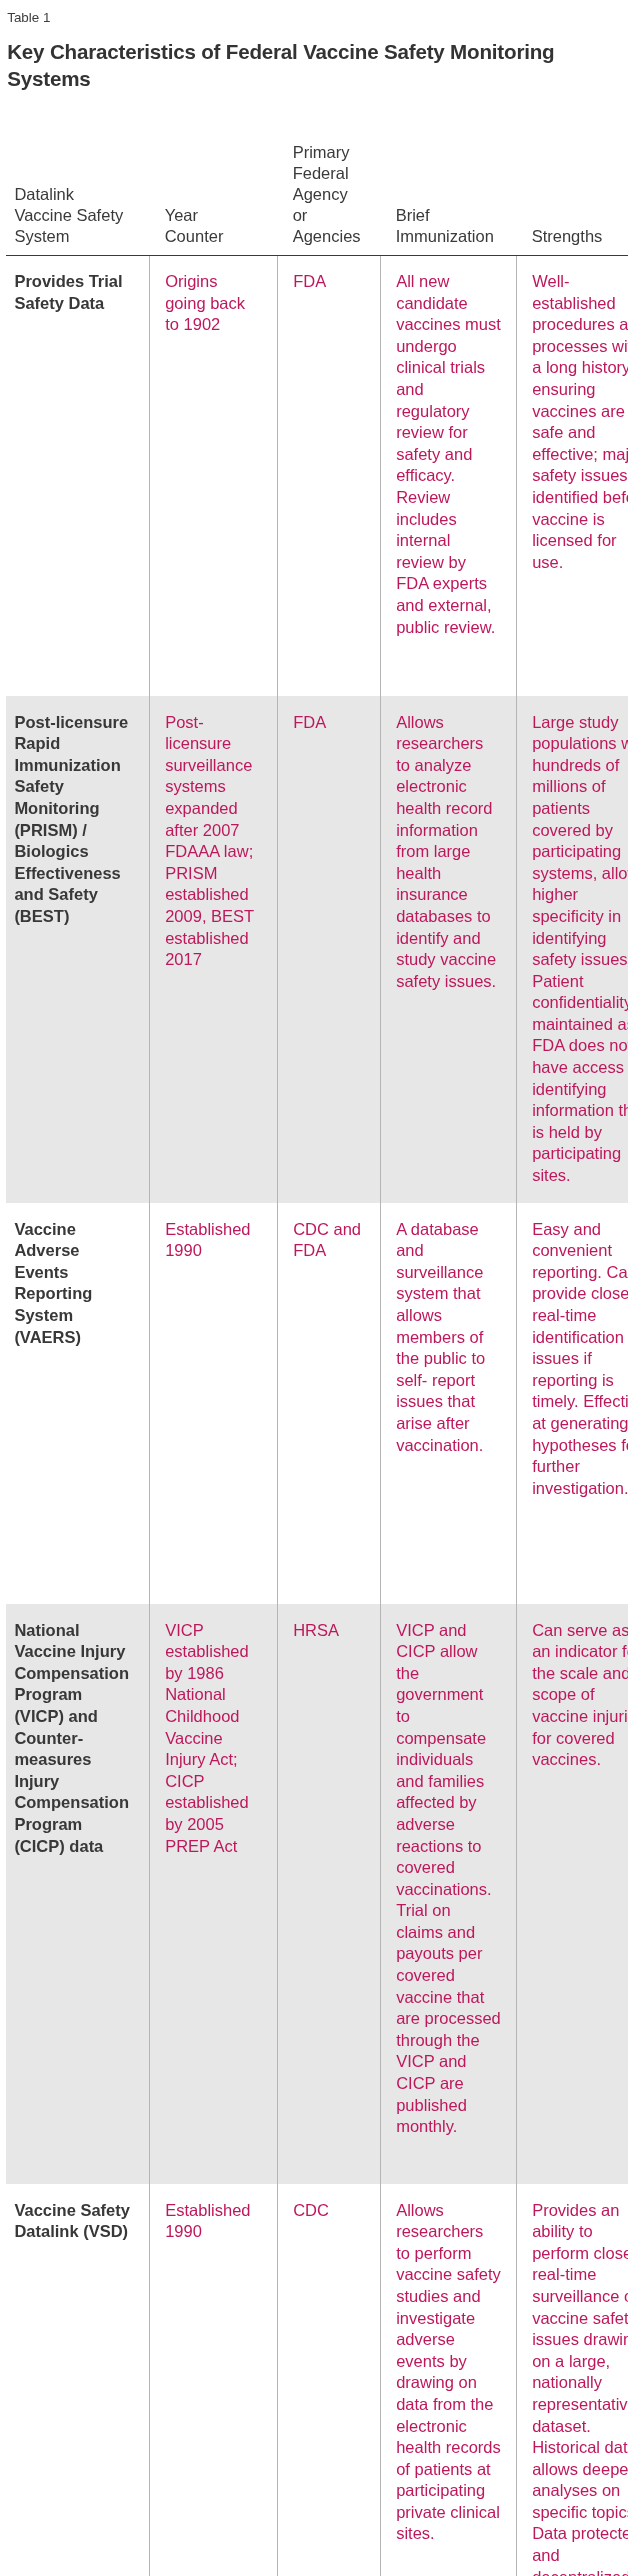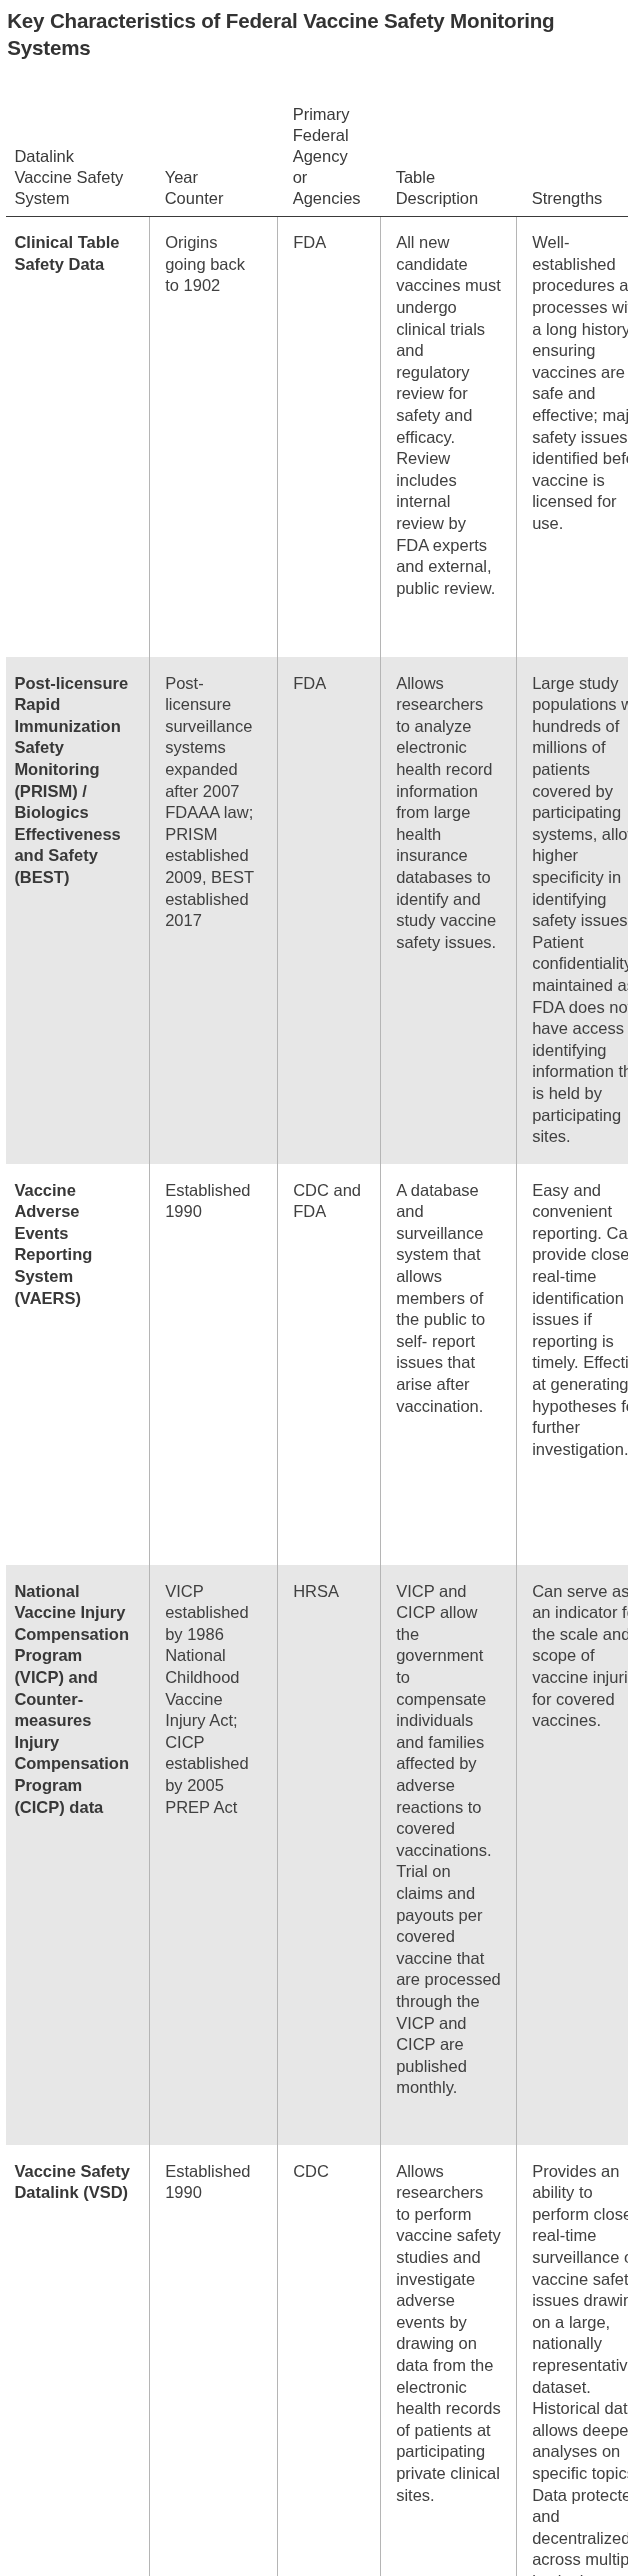--- a/index.html
+++ b/index.html
@@ -21,21 +21,21 @@
     line-height:17.5px;
     color:#3d3d3d;
     margin:2.1px 0 11.3px 1px;
   }
   .title{
     font-size:20.6px;
     line-height:27px;
     font-weight:700;
     color:#333333;
     letter-spacing:-0.2px;
-    margin:0 0 0 1px;
+    margin:0 0 8px 1px;
     max-width:613px;
   }
   .table-clip{
     width:622px;
     overflow:hidden;
   }
   table.kff{
     border-collapse:collapse;
     table-layout:fixed;
     width:659px;
@@ -59,65 +59,66 @@
     border-bottom:1.5px solid #3a3a3a;
   }
   thead th.first{padding-left:8.2px;}
 
   tbody th, tbody td{
     vertical-align:top;
     text-align:left;
     font-size:16.5px;
     line-height:21.6px;
     font-weight:400;
-    color:#404040;
+    color:#be185d;
     padding:15.5px 14.4px 15.5px 15.5px;
   }
   tbody th.rowhead{
     font-weight:700;
     color:#383838;
     padding:15.5px 18.5px 15.5px 8.2px;
   }
   tbody td + td, tbody th.rowhead + td, tbody td{border-left:0.5px solid #b5b5b5;}
   tbody tr.shaded{background:#e7e7e7;}
   tbody tr.r1{height:441px;}
   tbody tr.r2{height:507px;}
   tbody tr.r3{height:401px;}
   tbody tr.r4{height:580px;}
   tbody tr.r5{height:562px;}
 </style>
 </head>
 <body>
 
 <div class="page">
 
+  <div class="table-label">Table 1</div>
 
   <h1 class="title">Key Characteristics of Federal Vaccine Safety Monitoring Systems</h1>
 
   <div class="table-clip">
     <table class="kff">
       <colgroup>
         <col class="c1">
           <col class="c2">
           <col class="c3">
           <col class="c4">
           <col class="c5">
       </colgroup>
       <thead>
         <tr>
           <th class="first">Datalink Vaccine Safety System</th>
           <th>Year Counter</th>
           <th>Primary Federal Agency or Agencies</th>
-          <th>Table Description</th>
+          <th>Brief Immunization</th>
           <th>Strengths</th>
         </tr>
       </thead>
       <tbody>
         <tr class="r1">
-          <th class="rowhead">Clinical Table Safety Data</th>
+          <th class="rowhead">Provides Trial Safety Data</th>
           <td>Origins going back to 1902</td>
           <td>FDA</td>
           <td>All new candidate vaccines must undergo clinical trials and regulatory review for safety and efficacy. Review includes internal review by FDA experts and external, public review.</td>
           <td>Well-established procedures and processes with a long history of ensuring vaccines are safe and effective; major safety issues identified before vaccine is licensed for use.</td>
         </tr>
         <tr class="r2 shaded">
           <th class="rowhead">Post-licensure Rapid Immunization Safety Monitoring (PRISM) / Biologics Effectiveness and Safety (BEST)</th>
           <td>Post-licensure surveillance systems expanded after 2007 FDAAA law; PRISM established 2009, BEST established 2017</td>
           <td>FDA</td>
           <td>Allows researchers to analyze electronic health record information from large health insurance databases to identify and study vaccine safety issues.</td>

